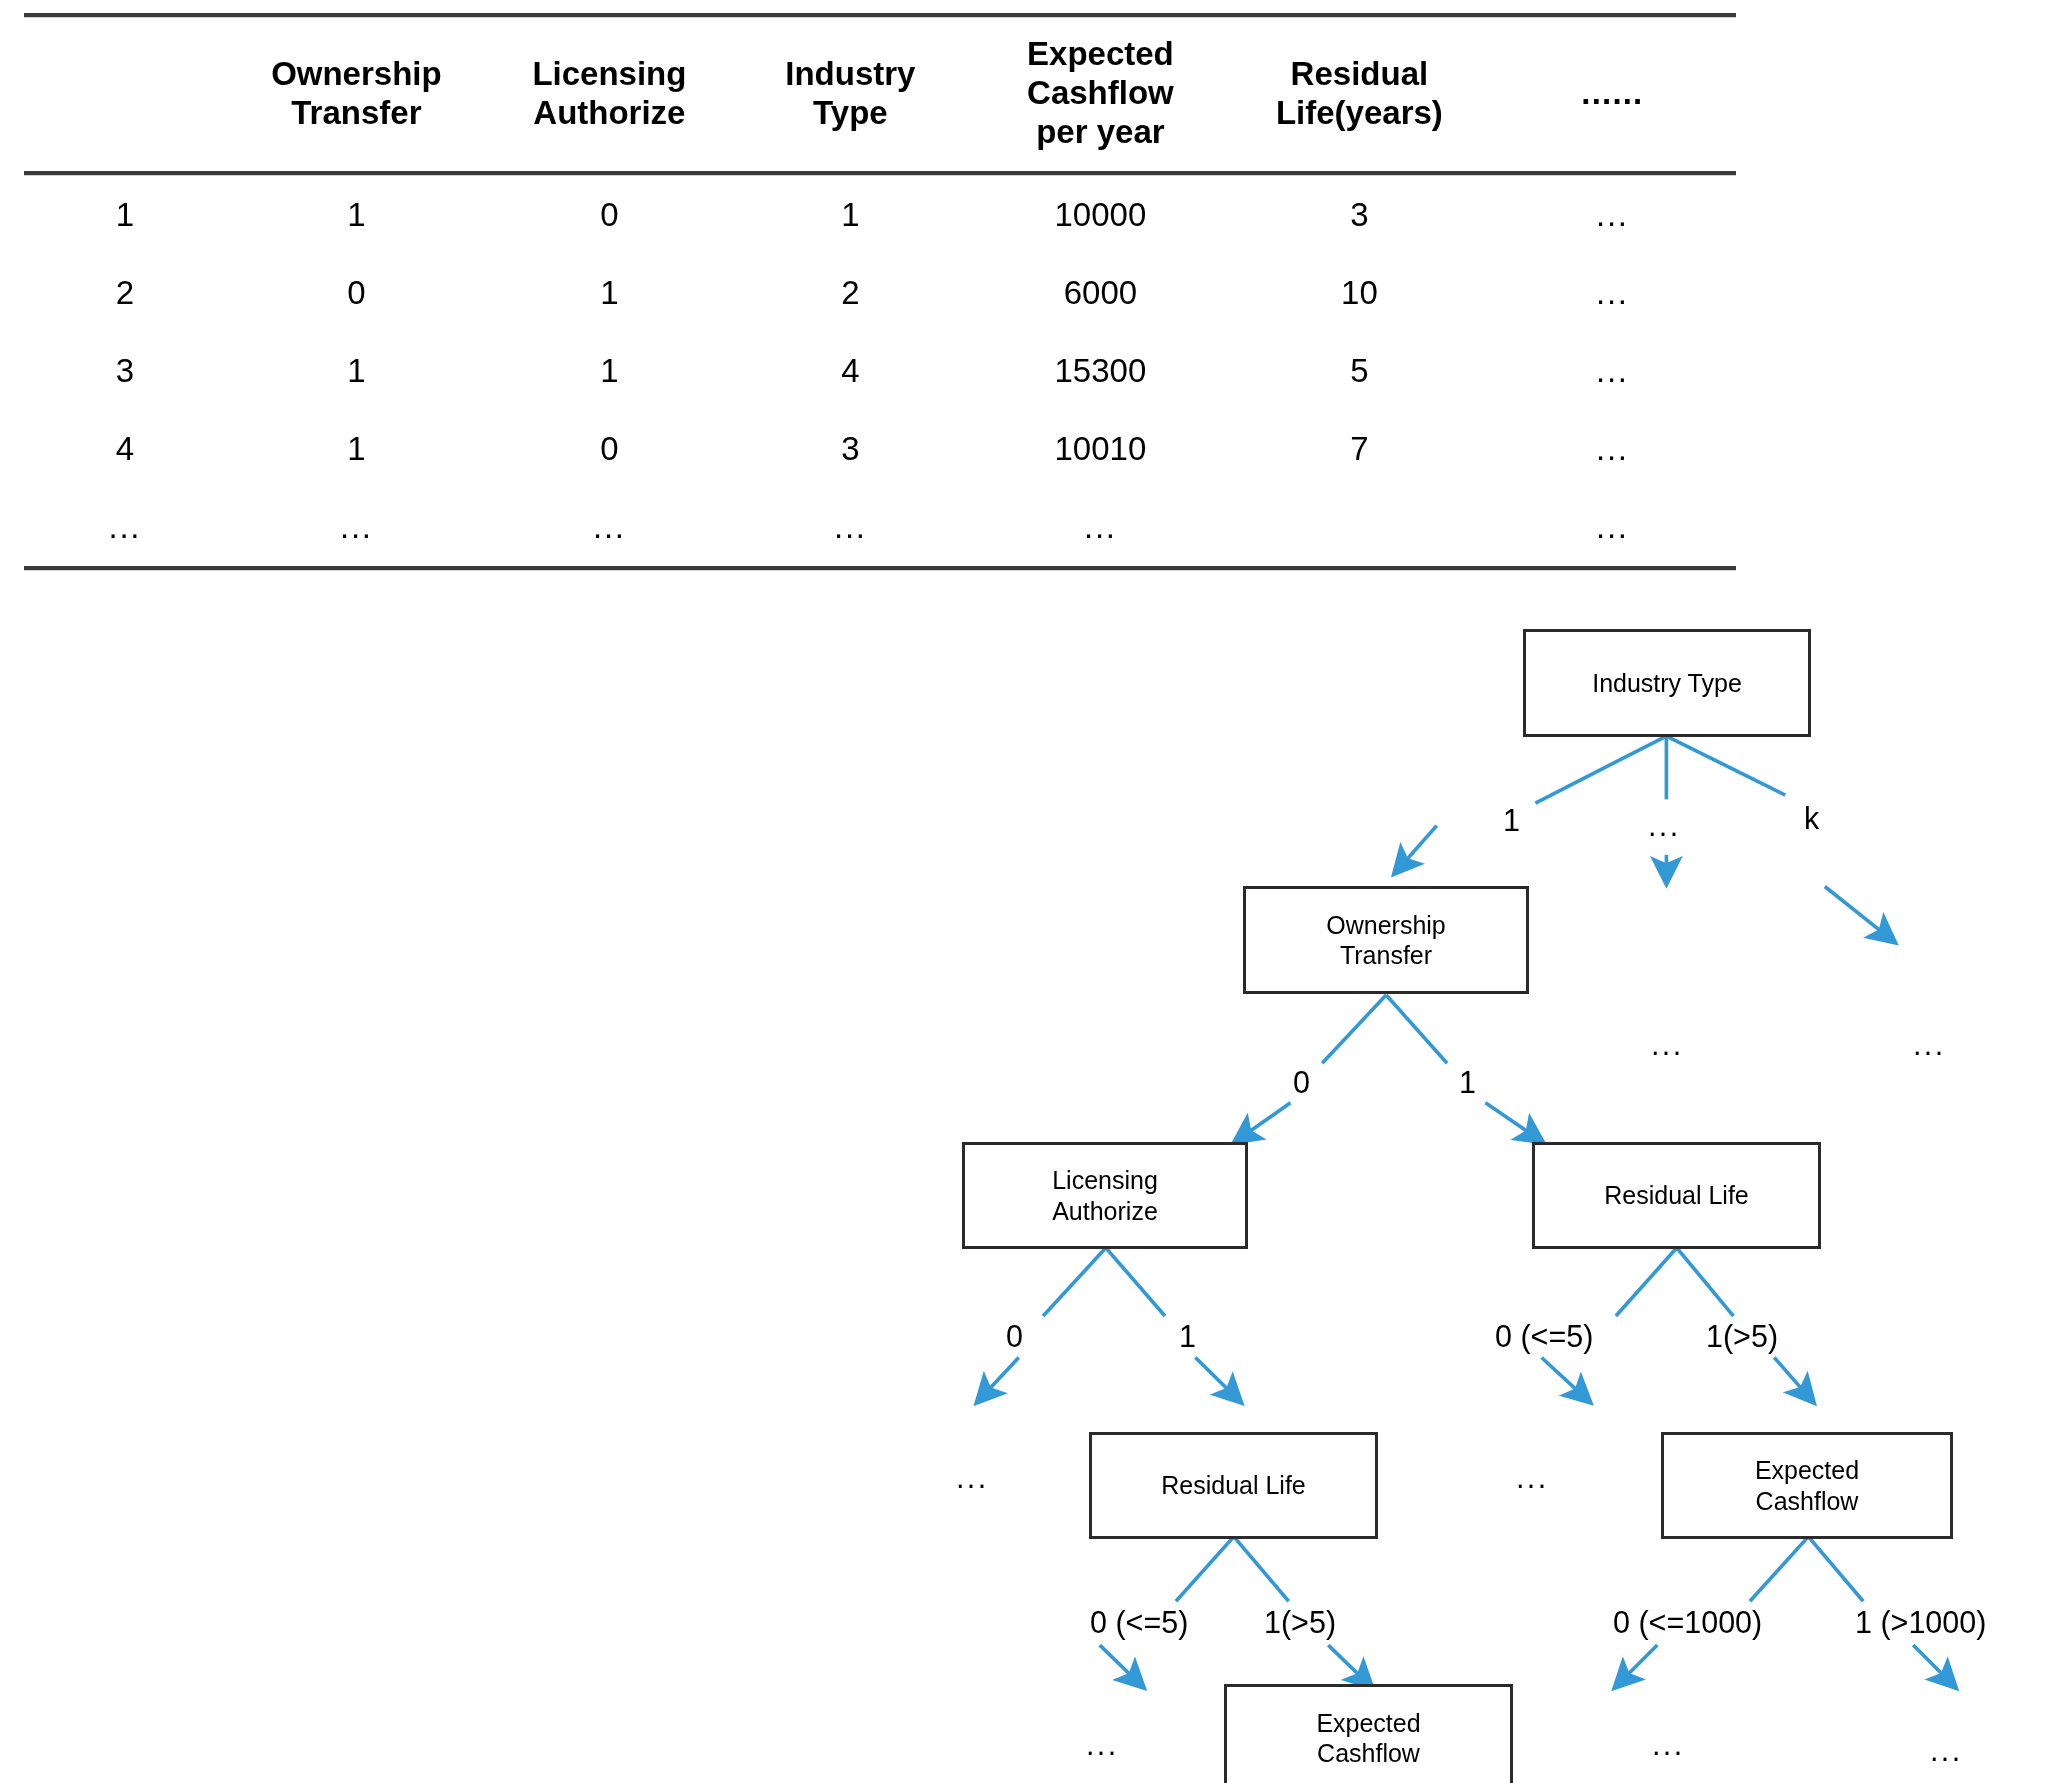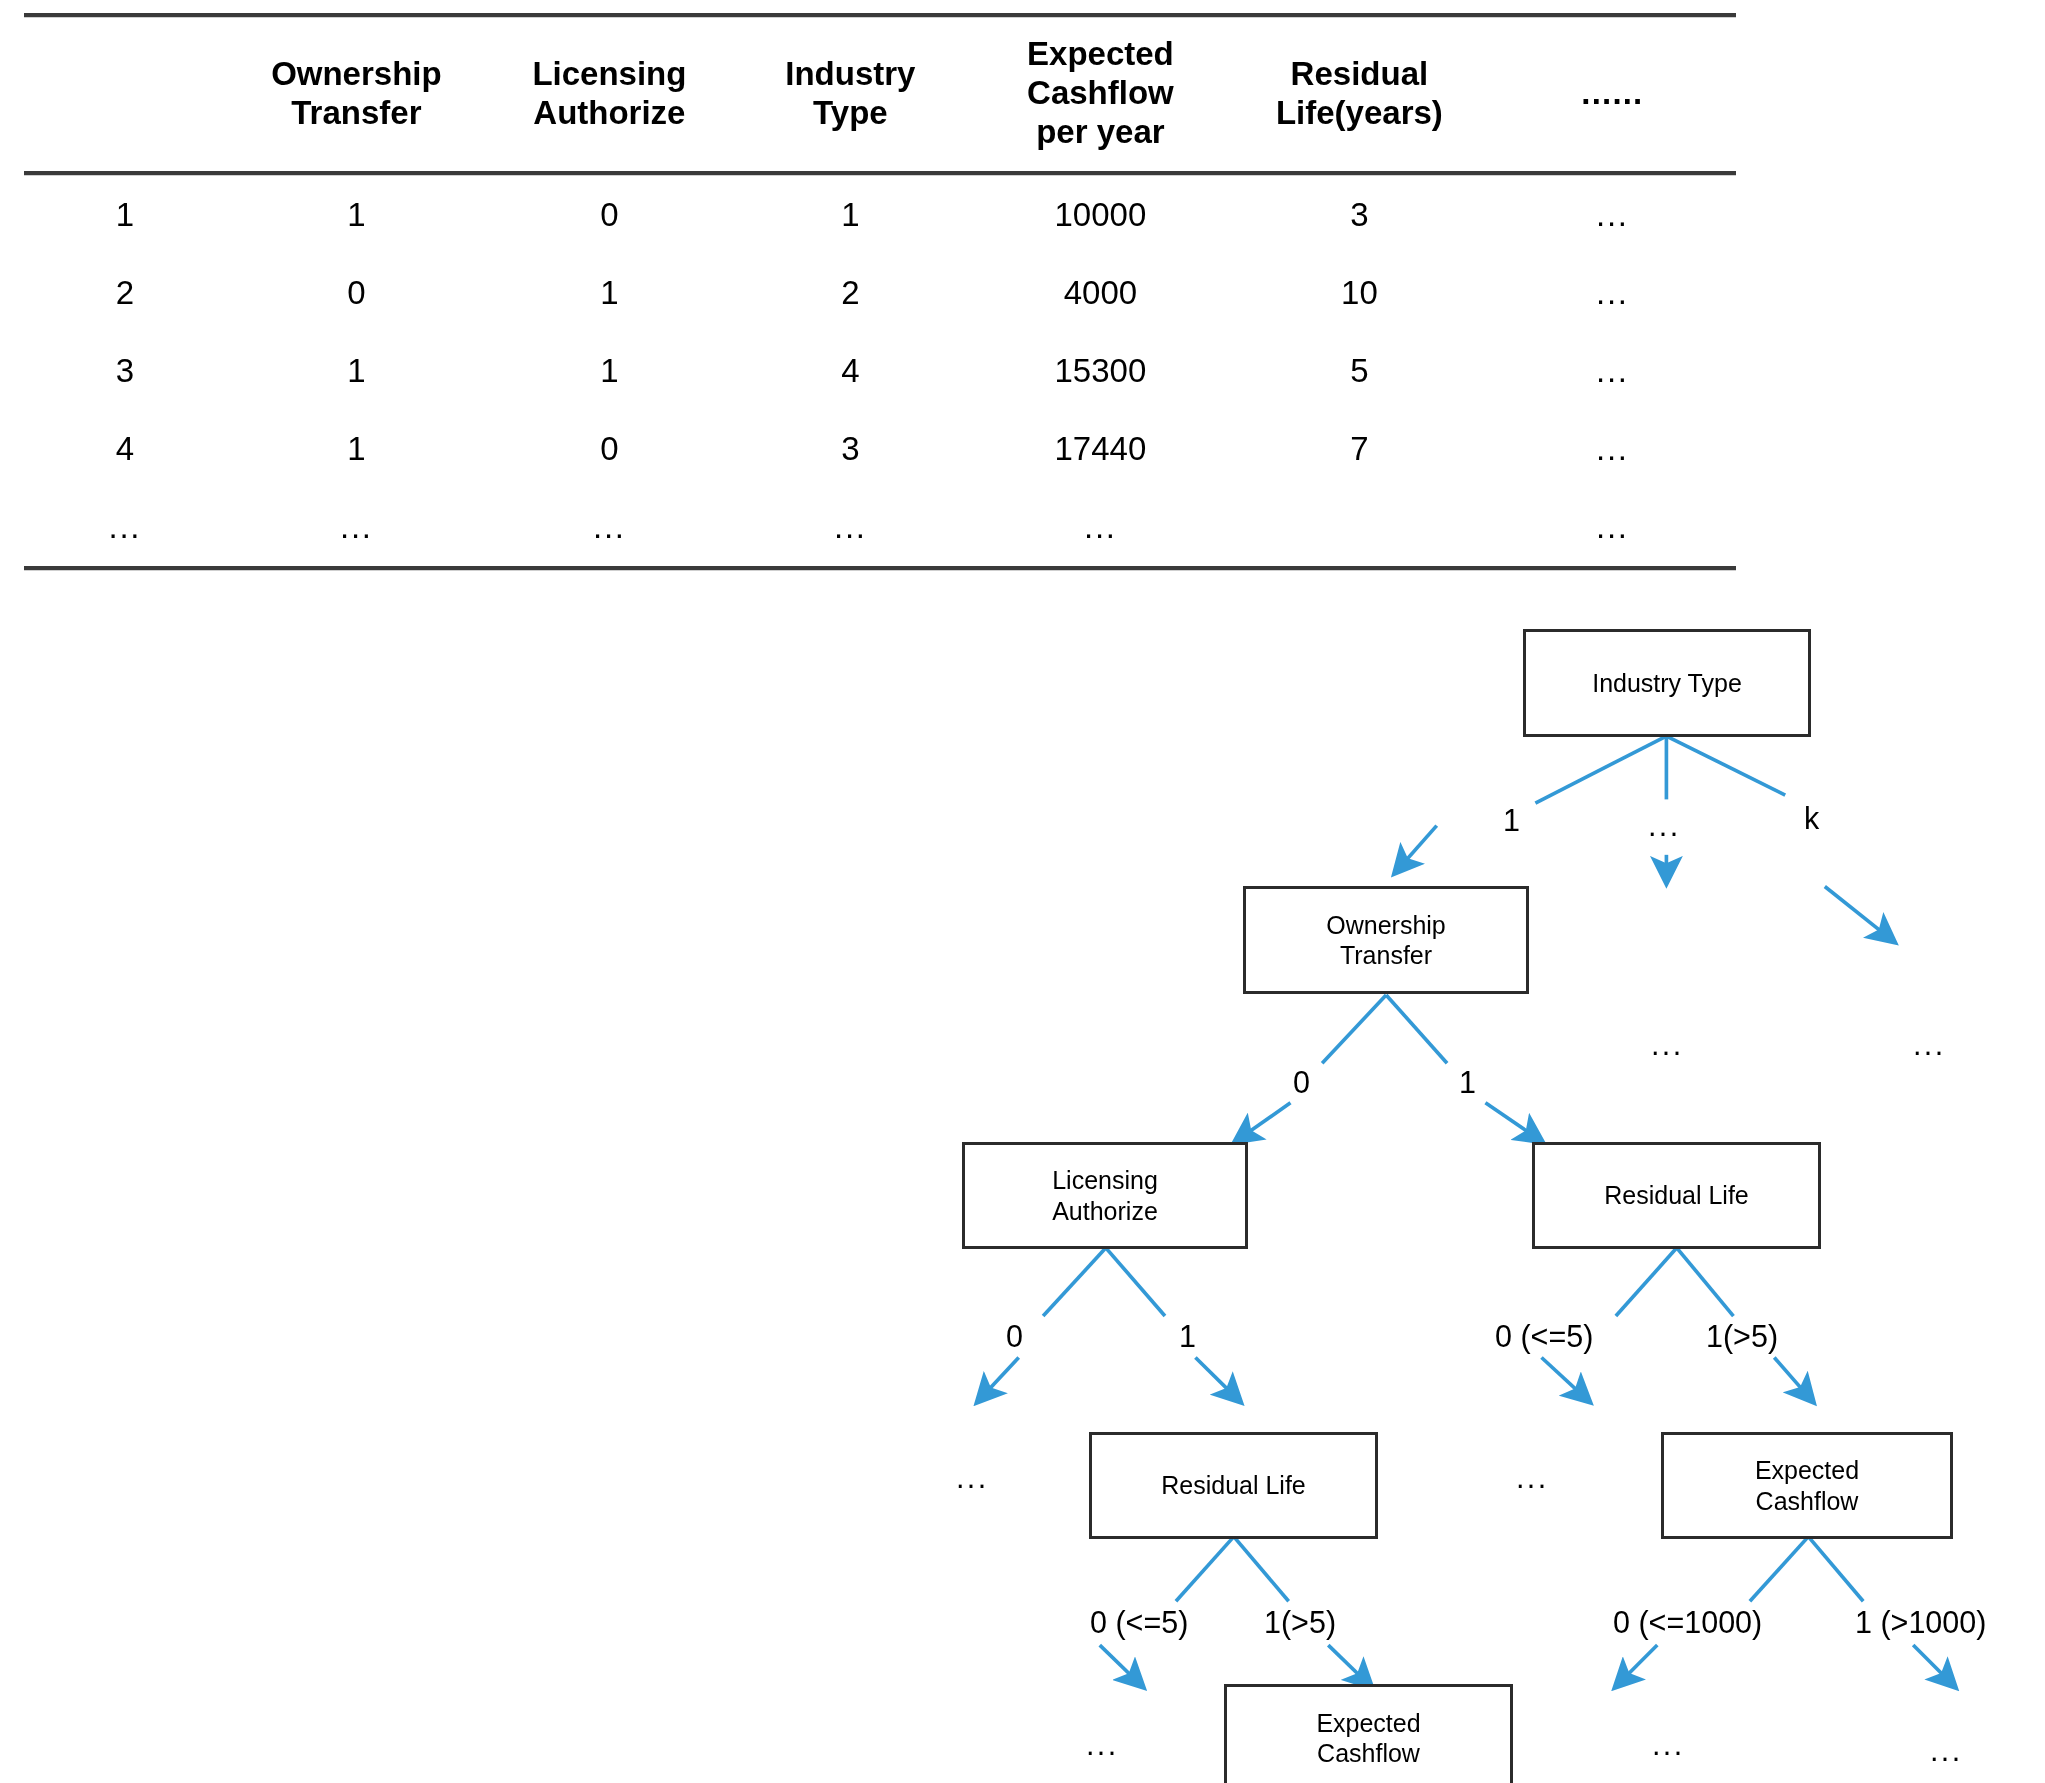--- a/index.html
+++ b/index.html
@@ -99,39 +99,39 @@
           <td>1</td>
           <td>10000</td>
           <td>3</td>
           <td class="dots-cell">...</td>
         </tr>
         <tr>
           <td>2</td>
           <td>0</td>
           <td>1</td>
           <td>2</td>
-          <td>4000</td>
+          <td>6000</td>
           <td>10</td>
           <td class="dots-cell">...</td>
         </tr>
         <tr>
           <td>3</td>
           <td>1</td>
           <td>1</td>
           <td>4</td>
           <td>15300</td>
           <td>5</td>
           <td class="dots-cell">...</td>
         </tr>
         <tr>
           <td>4</td>
           <td>1</td>
           <td>0</td>
           <td>3</td>
-          <td>17440</td>
+          <td>10010</td>
           <td>7</td>
           <td class="dots-cell">...</td>
         </tr>
         <tr>
           <td class="dots-cell">...</td>
           <td class="dots-cell">...</td>
           <td class="dots-cell">...</td>
           <td class="dots-cell">...</td>
           <td class="dots-cell">...</td>
           <td></td>

